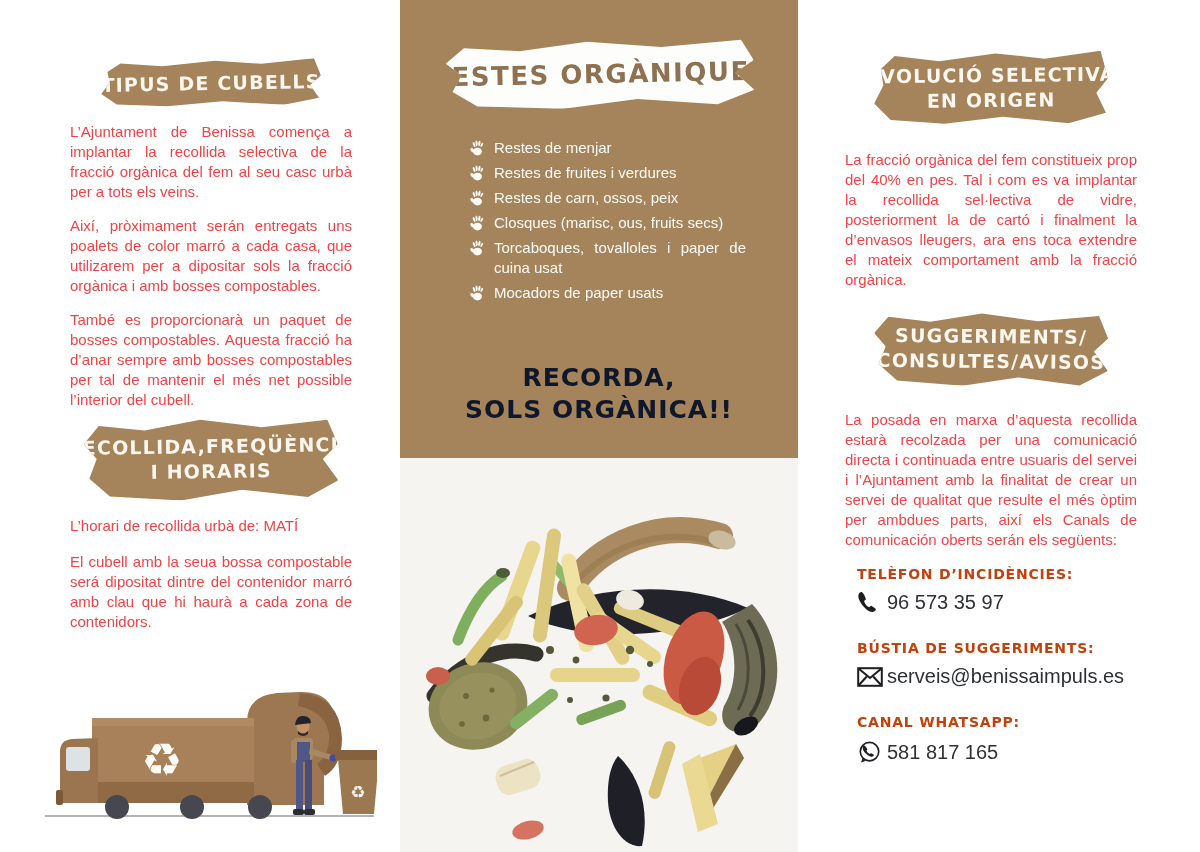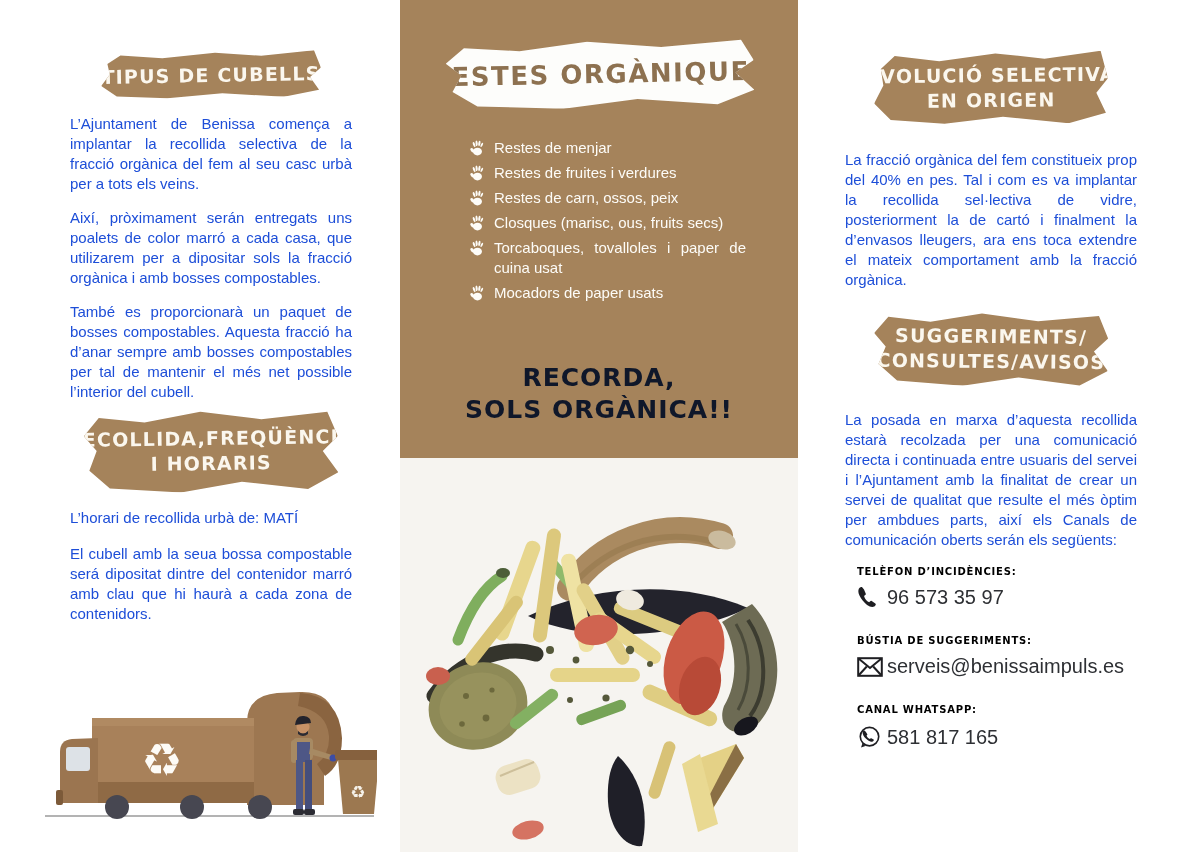--- a/index.html
+++ b/index.html
@@ -15,23 +15,23 @@
   }
   .brush-a{clip-path:polygon(3% 22%,9% 4%,28% 12%,52% 2%,73% 10%,97% 0%,100% 38%,95% 58%,99% 86%,83% 100%,55% 90%,30% 99%,7% 93%,0% 70%,4% 45%);}
   .brush-b{clip-path:polygon(0% 30%,6% 8%,24% 14%,46% 2%,70% 12%,96% 4%,100% 34%,94% 52%,100% 78%,88% 98%,62% 88%,38% 100%,10% 94%,2% 72%,5% 48%);}
   .brush .line{
     font-family:"DejaVu Sans", sans-serif;font-weight:700;
     font-size:19px;letter-spacing:1.2px;line-height:1.3;white-space:nowrap;
   }
   
   .col{position:absolute;}
   .para{
-    font-size:15px;line-height:20px;color:#1d4ed8;text-align:justify;margin:0;
-  }
-  .left-col{left:70px;top:52px;width:282px;}
+    font-size:15px;line-height:20px;color:#ef4444;text-align:justify;margin:0;
+  }
+  .left-col{left:70px;top:60px;width:282px;}
   .left-col .brush1{width:220px;height:46px;margin:0 auto 16px auto;transform:rotate(-1deg);}
   .left-col .p1{margin-top:0;}
   .left-col .p2,.left-col .p3{margin-top:14px;}
   .left-col .brush2{width:254px;height:82px;margin:8px auto 0 auto;transform:rotate(-0.8deg);}
   .left-col .p4{margin-top:24px;}
   .left-col .p5,.left-col .p6{margin-top:16px;}
 
   
   .mid-panel{position:absolute;left:400px;top:0;width:398px;height:458px;background:#a5835b;}
   .mid-brush{
@@ -59,22 +59,22 @@
   .photo svg{display:block;}
 
   
   .right-col{left:845px;top:52px;width:292px;}
   .right-col .brush1{width:234px;height:72px;margin:0 auto;transform:rotate(-0.6deg);}
   .right-col .p1{margin-top:26px;}
   .right-col .brush2{width:234px;height:74px;margin:22px auto 0 auto;transform:rotate(0.6deg);}
   .right-col .p2{margin-top:24px;}
   .contacts{margin-top:16px;padding-left:12px;}
   .contact-label{
-    font-family:"DejaVu Sans", sans-serif;font-weight:700;font-size:10px;
-    letter-spacing:0.8px;color:#000000;margin-top:26px;
+    font-family:"DejaVu Sans", sans-serif;font-weight:700;font-size:14px;
+    letter-spacing:0.8px;color:#c2410c;margin-top:26px;
   }
   .contact-label:first-child{margin-top:0;}
   .contact-value{
     display:flex;align-items:center;margin-top:9px;color:#2e3034;font-size:20px;
   }
   .contact-value .cicon{flex:0 0 30px;display:flex;align-items:center;}
   
   .truck-wrap{position:absolute;left:42px;top:660px;width:335px;height:165px;}
 </style>
 </head>

